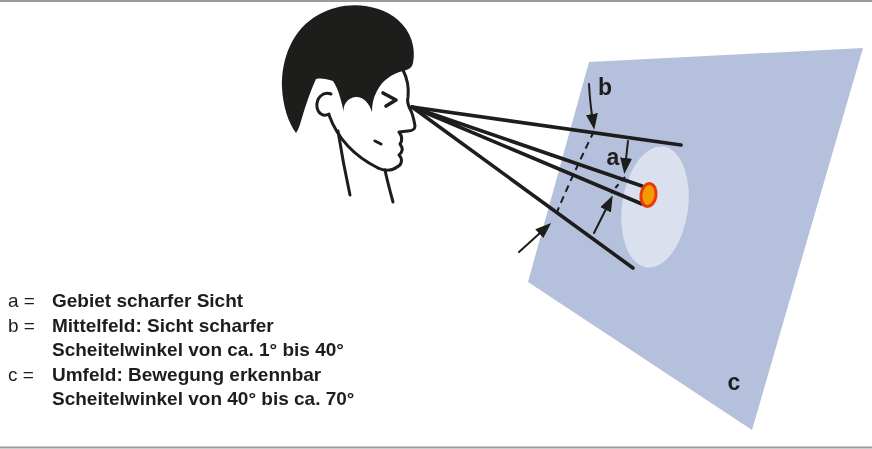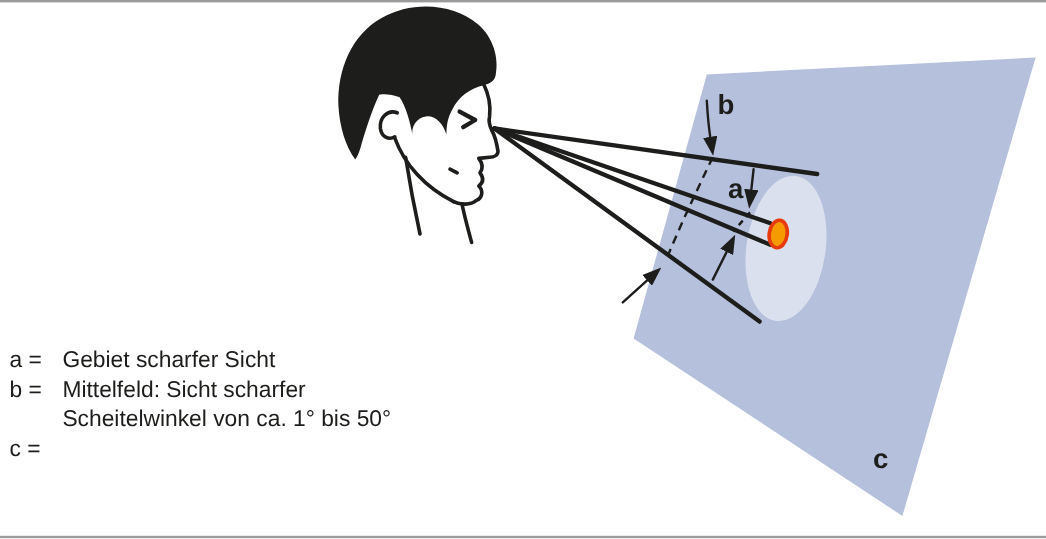--- a/index.html
+++ b/index.html
@@ -11,21 +11,21 @@
   .diagram-label{
     font-family:"Liberation Sans",sans-serif;
     font-weight:bold;font-size:23px;fill:#1d1d1b;
   }
   #legend{
     position:absolute;left:8px;top:289px;width:420px;
     color:#1d1d1b;font-size:19px;line-height:24.6px;
   }
   .legend-entry{display:flex;}
   .legend-key{width:44px;flex:0 0 44px;white-space:nowrap;}
-  .legend-lines{flex:1;}
+  .legend-lines{flex:1;font-weight:bold;}
 </style>
 </head>
 <body>
 
 <div id="stage">
 
   <svg id="drawing" width="872" height="449" viewBox="0 0 872 449">
 
     <defs>
       <marker id="arrowhead" markerUnits="userSpaceOnUse" markerWidth="16" markerHeight="12" viewBox="0 0 16 12" refX="1" refY="6" orient="auto">
@@ -95,23 +95,24 @@
     <div class="legend-entry">
       <span class="legend-key">a =</span>
       <span class="legend-lines">
         <span>Gebiet scharfer Sicht</span><br>
       </span>
     </div>
     <div class="legend-entry">
       <span class="legend-key">b =</span>
       <span class="legend-lines">
         <span>Mittelfeld: Sicht scharfer</span><br>
-        <span>Scheitelwinkel von ca. 1° bis 50°</span>
+        <span>Scheitelwinkel von ca. 1° bis 40°</span>
       </span>
     </div>
     <div class="legend-entry">
       <span class="legend-key">c =</span>
       <span class="legend-lines">
-        <br>
+        <span>Umfeld: Bewegung erkennbar</span><br>
+        <span>Scheitelwinkel von 40° bis ca. 70°</span>
       </span>
     </div>
   </div>
 </div>
 
 </body></html>

